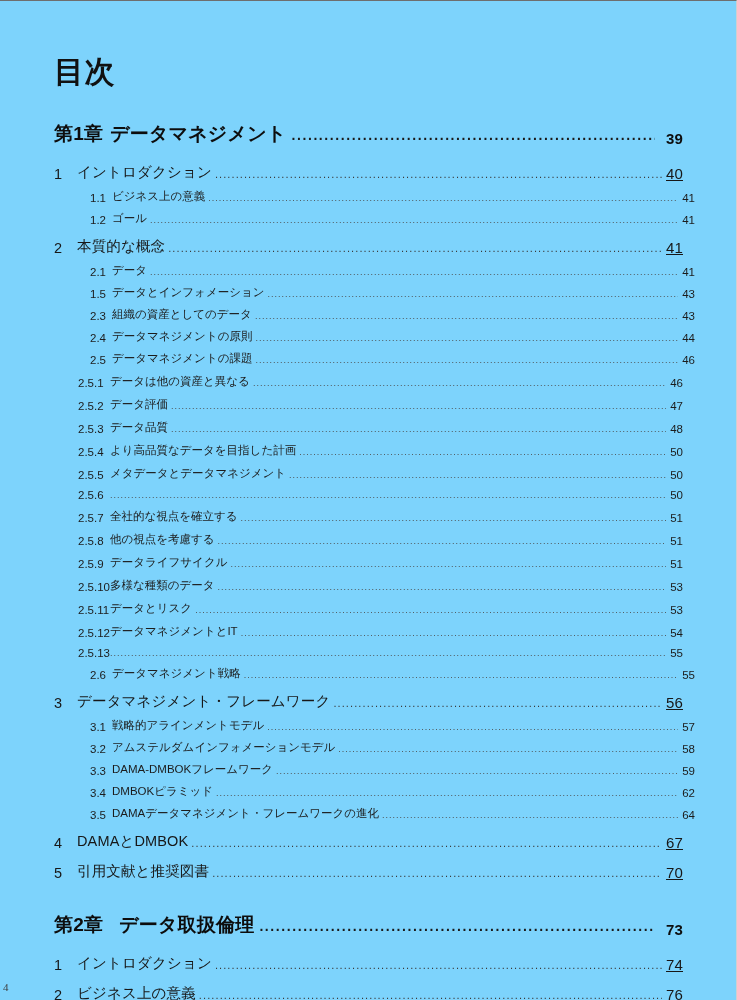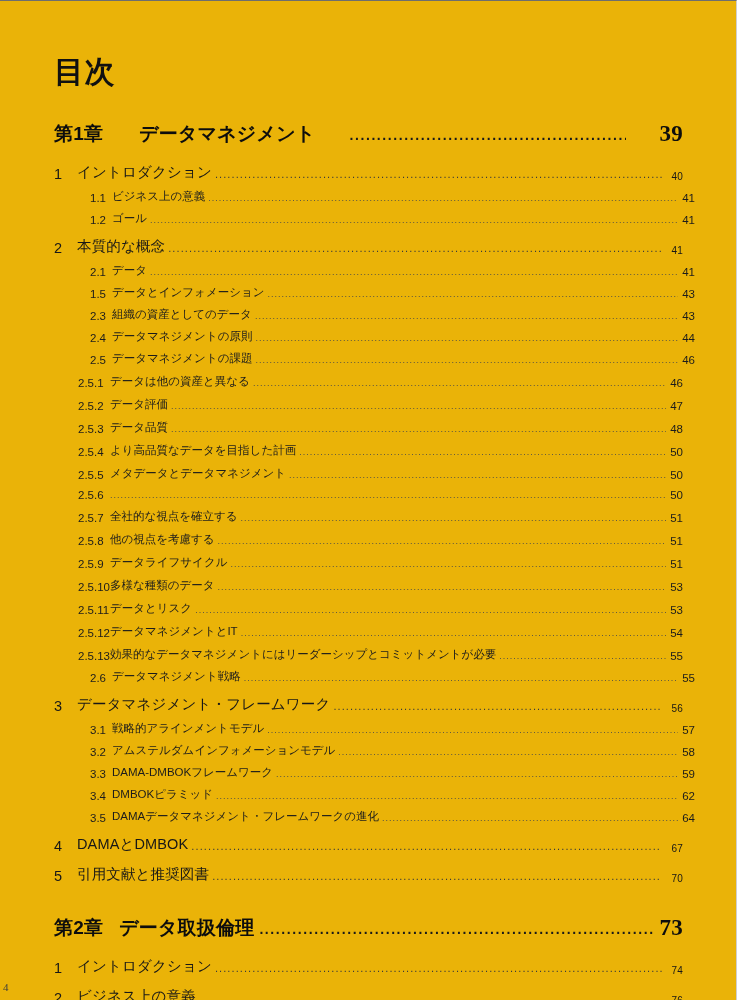--- a/index.html
+++ b/index.html
@@ -5,21 +5,21 @@
 <style>
   html, body {
     margin: 0;
     padding: 0;
     background: #ffffff;
   }
   .page {
     position: relative;
     width: 737px;
     height: 1000px;
-    background: #eab308;
+    background: #7dd3fc;
     box-sizing: border-box;
     border-top: 1px solid #6e6e6e;
     border-right: 1px solid #cfcfcf;
     font-family: "Liberation Sans", "DejaVu Sans", sans-serif;
     color: #141414;
     overflow: hidden;
   }
 
   .content {
     position: absolute;
@@ -87,43 +87,42 @@
   .chapter .leader {
     position: relative;
     top: -4px;
   }
   .chapter .leader::before {
     font-size: 14px;
     letter-spacing: 1.6px;
     color: #1a1a1a;
   }
   .chapter .pg {
-    font-size: 23px;
+    font-size: 15px;
     min-width: 26px;
-    font-family: Liberation Serif, serif;
-  }
-  .chapter-1 { margin-top: 34px; gap: 29px; }
+  }
+  .chapter-1 { margin-top: 34px; }
   .chapter-2 { margin-top: 31px; }
 
   
   .lv1 {
     font-size: 14.5px;
     color: #171717;
     margin-top: 11px;
     letter-spacing: 0.01em;
   }
   .lv1 .num { width: 23px; }
   .lv1 .label { padding-right: 3px; text-align: right; }
   .lv1 .leader { top: -2px; }
   .lv1 .leader::before {
     font-size: 11px;
     letter-spacing: 1.1px;
     color: #3a3a3a;
   }
-  .lv1 .pg { font-size: 10px; min-width: 19px; }
+  .lv1 .pg { font-size: 15px; min-width: 19px; text-decoration: underline; }
 
   
   .lv2 {
     font-size: 11.5px;
     color: #1c1c1c;
     margin-top: 7px;
     margin-left: 36px;
     width: 605px;
   }
   .lv2 .num { width: 22px; }
@@ -300,21 +299,20 @@
           <span class="pg">53</span>
         </div>
         <div class="row lv3">
           <span class="num">2.5.12</span>
           <span class="label">データマネジメントとIT</span>
           <span class="leader"></span>
           <span class="pg">54</span>
         </div>
         <div class="row lv3">
           <span class="num">2.5.13</span>
-          <span class="label">効果的なデータマネジメントにはリーダーシップとコミットメントが必要</span>
           <span class="leader"></span>
           <span class="pg">55</span>
         </div>
         <div class="row lv2">
           <span class="num">2.6</span>
           <span class="label">データマネジメント戦略</span>
           <span class="leader"></span>
           <span class="pg">55</span>
         </div>
         <div class="row lv1">

